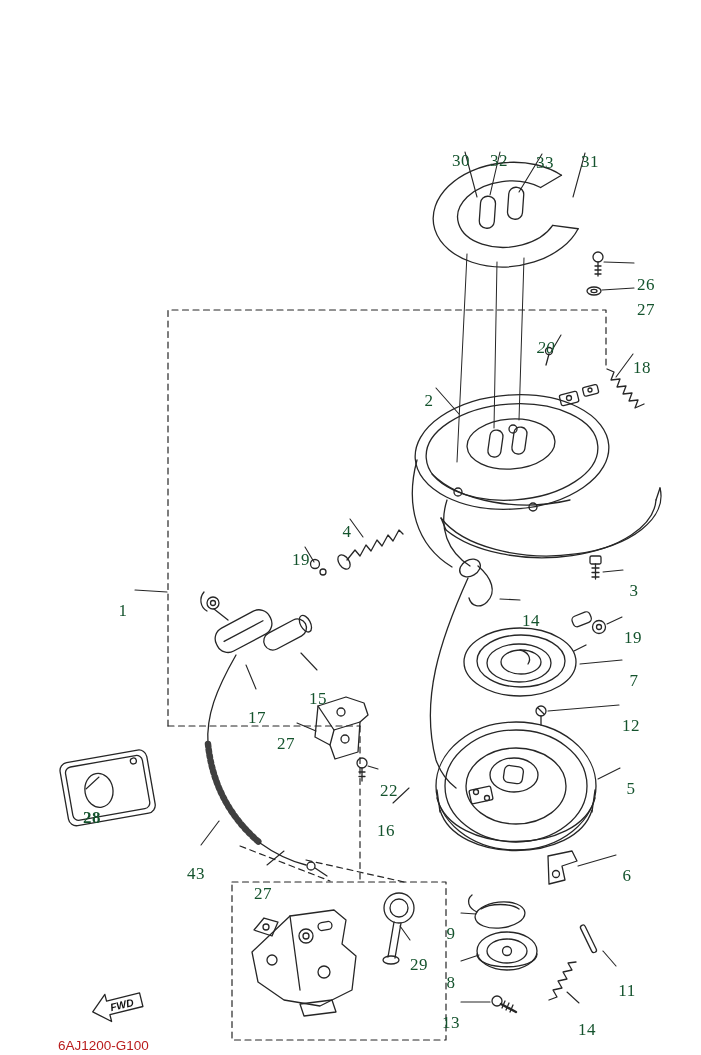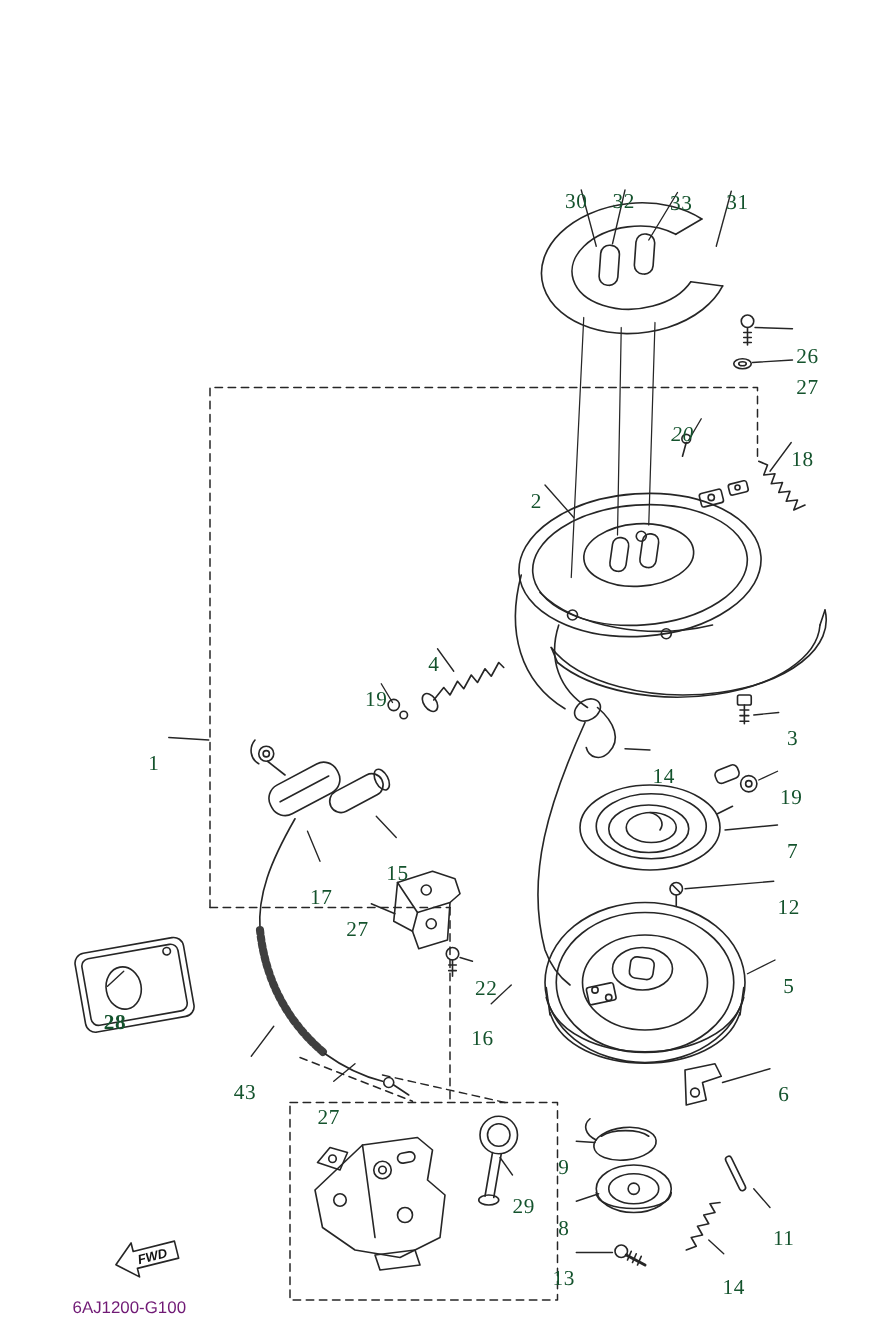--- a/index.html
+++ b/index.html
@@ -4,21 +4,21 @@
 <title>Parts Diagram</title>
 <style>
   html,body{margin:0;padding:0;background:#ffffff;}
   .stage{position:relative;width:701px;height:1055px;background:#fff;overflow:hidden;
          font-family:"Liberation Serif",serif;}
   .art{position:absolute;left:0;top:0;}
   .callout-layer{position:absolute;left:0;top:0;width:100%;height:100%;pointer-events:none;}
   .callout{position:absolute;transform:translate(-50%,-50%);font-size:17px;color:#14532d;
            font-family:"Liberation Serif",serif;letter-spacing:.5px;margin-top:21px;}
   .code{position:absolute;left:58px;top:1038px;font-family:"Liberation Sans",sans-serif;
-        font-size:13.5px;color:#701a75;}
+        font-size:13.5px;color:#b91c1c;}
 </style>
 </head>
 <body>
 
 <div class="stage">
 
   <svg class="art" width="701" height="1055" viewBox="0 0 701 1055">
     <g stroke="#262626" stroke-width="1.3" fill="none" stroke-linecap="round" stroke-linejoin="round">
 
       <g stroke-dasharray="6 4.5" stroke-width="1.2">

